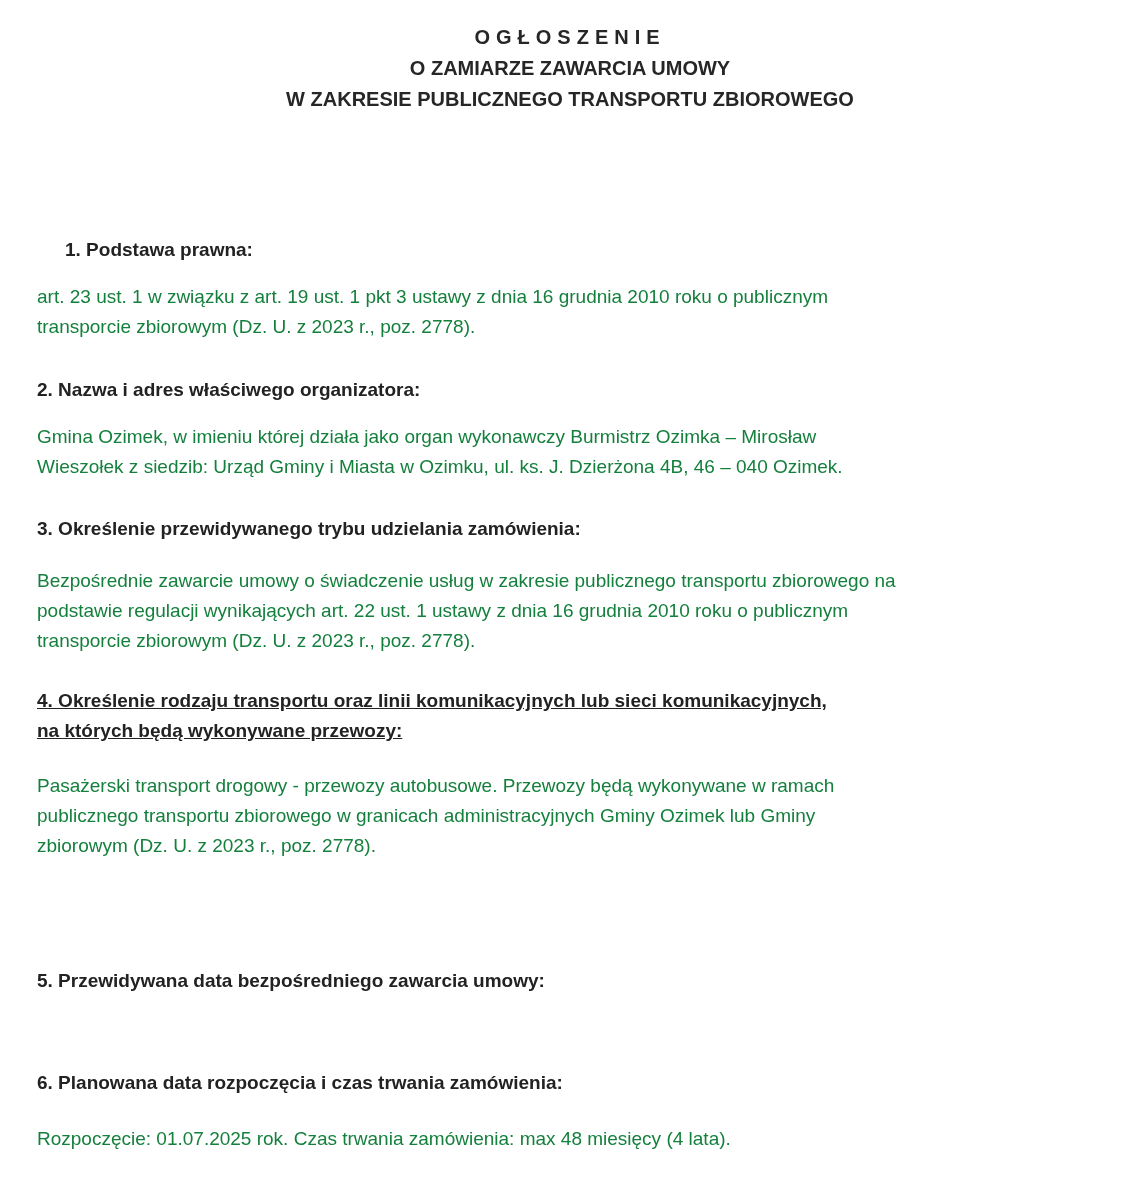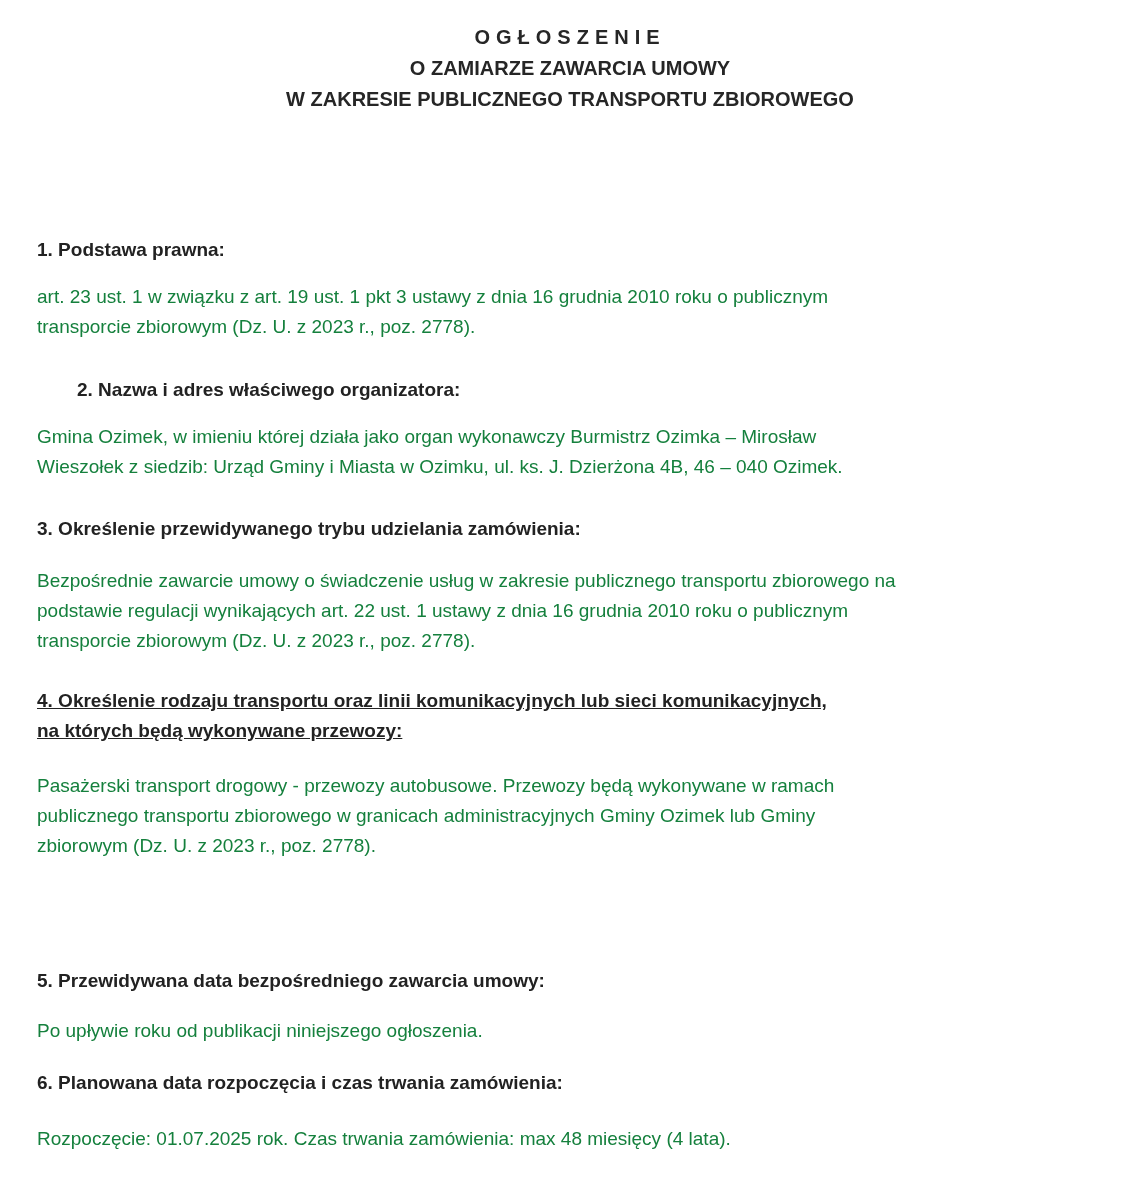--- a/index.html
+++ b/index.html
@@ -63,29 +63,29 @@
 <body>
 
 <div class="page">
 
   <div class="title-block">
     <div class="title-line title-main">OGŁOSZENIE</div>
     <div class="title-line">O ZAMIARZE ZAWARCIA UMOWY</div>
     <div class="title-line">W ZAKRESIE PUBLICZNEGO TRANSPORTU ZBIOROWEGO</div>
   </div>
 
-  <div class="section-heading" style="top:235px;">
+  <div class="section-heading" style="top:235px;margin-left:28px;">
     <span class="line">1. Podstawa prawna:</span>
   </div>
   <div class="section-body" style="top:282px;">
     <span class="line">art. 23 ust. 1 w związku z art. 19 ust. 1 pkt 3 ustawy z dnia 16 grudnia 2010 roku o publicznym</span>
     <span class="line">transporcie zbiorowym (Dz. U. z 2023 r., poz. 2778).</span>
   </div>
 
-  <div class="section-heading" style="top:375px;margin-left:40px;">
+  <div class="section-heading" style="top:375px;">
     <span class="line">2. Nazwa i adres właściwego organizatora:</span>
   </div>
   <div class="section-body" style="top:422px;">
     <span class="line">Gmina Ozimek, w imieniu której działa jako organ wykonawczy Burmistrz Ozimka – Mirosław</span>
     <span class="line">Wieszołek z siedzib: Urząd Gminy i Miasta w Ozimku, ul. ks. J. Dzierżona 4B, 46 – 040 Ozimek.</span>
   </div>
 
   <div class="section-heading" style="top:514px;">
     <span class="line">3. Określenie przewidywanego trybu udzielania zamówienia:</span>
   </div>
@@ -101,23 +101,20 @@
   </div>
   <div class="section-body" style="top:771px;">
     <span class="line">Pasażerski transport drogowy - przewozy autobusowe. Przewozy będą wykonywane w ramach</span>
     <span class="line">publicznego transportu zbiorowego w granicach administracyjnych Gminy Ozimek lub Gminy</span>
     <span class="line">zbiorowym (Dz. U. z 2023 r., poz. 2778).</span>
   </div>
 
   <div class="section-heading" style="top:966px;">
     <span class="line">5. Przewidywana data bezpośredniego zawarcia umowy:</span>
   </div>
-  <div class="section-body" style="top:1016px;">
-    <span class="line">Po upływie roku od publikacji niniejszego ogłoszenia.</span>
-  </div>
 
   <div class="section-heading" style="top:1068px;">
     <span class="line">6. Planowana data rozpoczęcia i czas trwania zamówienia:</span>
   </div>
   <div class="section-body" style="top:1124px;">
     <span class="line">Rozpoczęcie: 01.07.2025 rok. Czas trwania zamówienia: max 48 miesięcy (4 lata).</span>
   </div>
 
 </div>
 

